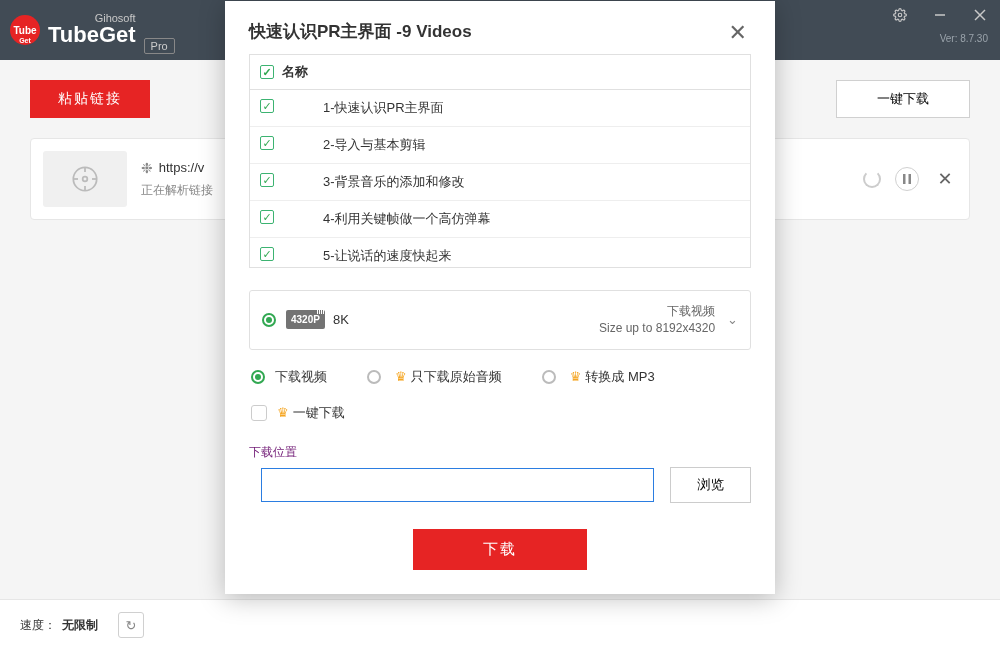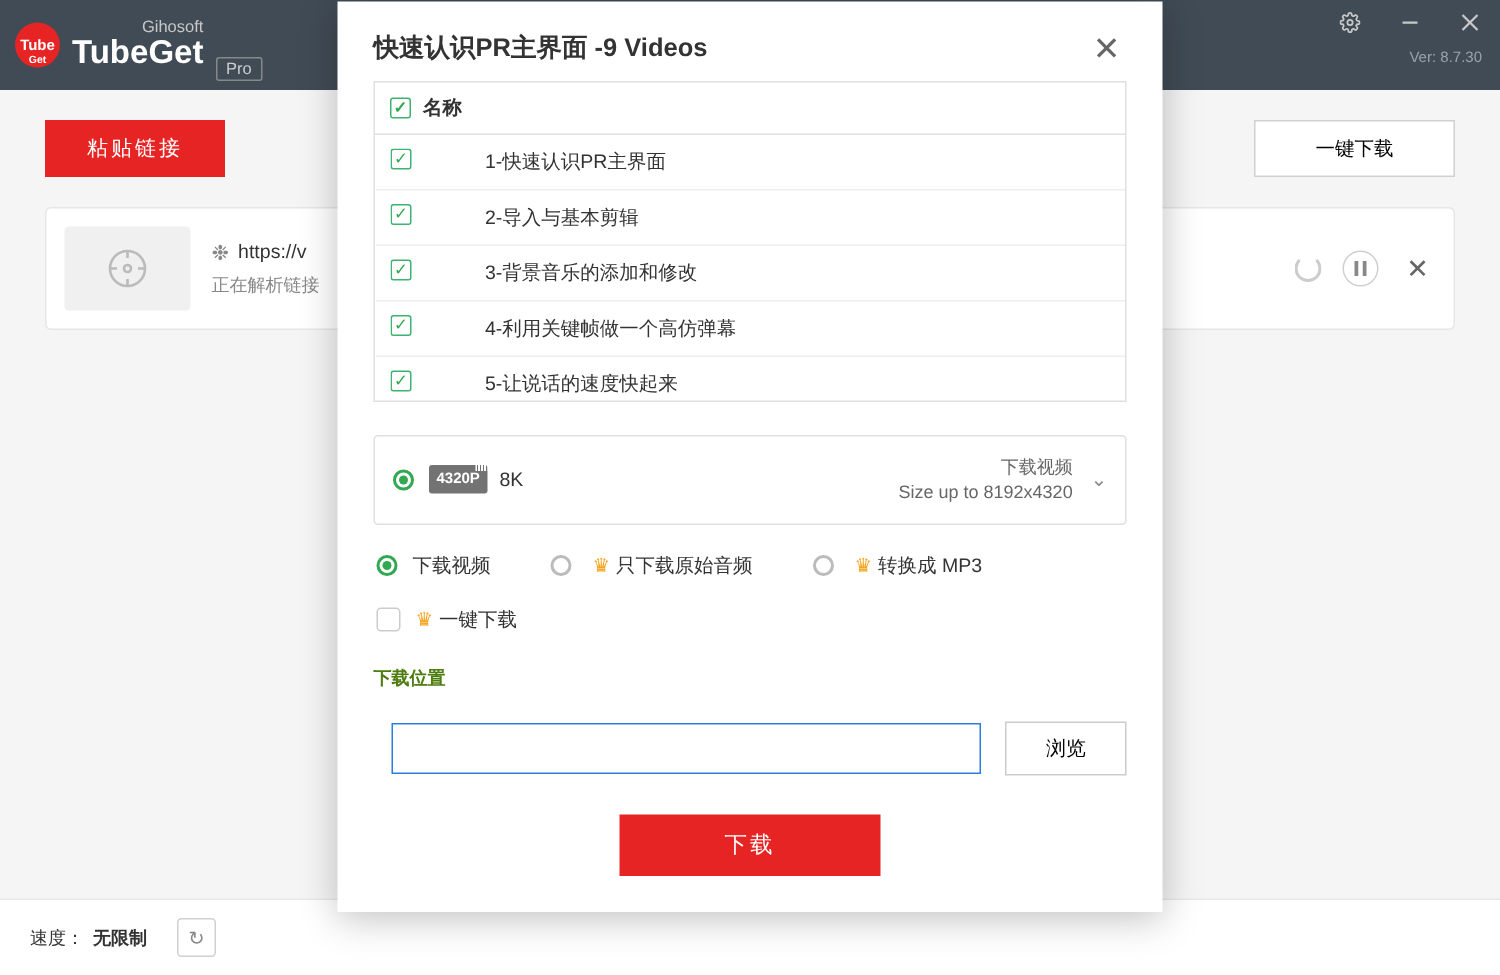--- a/index.html
+++ b/index.html
@@ -52,21 +52,21 @@
   .radio.off { border-color: #bbb; }
   .p-badge { background: #737373; color: #fff; font-size: 10px; font-weight: bold; padding: 4px 5px; border-radius: 2px; margin-right: 8px; position: relative; }
   .p-badge::before { content: ""; position: absolute; top: 0; right: 0; width: 8px; height: 4px; background: repeating-linear-gradient(90deg,#fff,#fff 1px,transparent 1px,transparent 2px); }
   .qual-meta { margin-left: auto; text-align: right; font-size: 12px; color: #666; line-height: 1.4; }
   .chevron { margin-left: 12px; color: #888; cursor: pointer; }
   .opts { display: flex; gap: 40px; margin: 18px 2px; }
   .opt { display: flex; align-items: center; font-size: 13px; }
   .crown { color: #f5a623; margin: 0 4px; font-size: 13px; }
   .sub-row { display: flex; align-items: center; margin: 4px 2px 22px; }
   .box { width: 16px; height: 16px; border: 1px solid #ccc; border-radius: 3px; margin-right: 6px; }
-  .loc-label { color: #4d7c0f; font-size: 12px; margin-bottom: 20px; font-weight: bold; }
+  .loc-label { color: #701a75; font-size: 12px; margin-bottom: 6px; }
   .loc-row { display: flex; gap: 16px; align-items: center; padding-left: 12px; }
   .loc-input { flex: 1; height: 34px; border: 1px solid #2b7de1; padding: 0 10px; font-size: 13px; }
   .browse { border: 1px solid #ccc; background: #fff; padding: 8px 26px; cursor: pointer; }
   .dl-btn { display: block; margin: 26px auto 0; background: #e62424; color: #fff; border: none; padding: 11px 70px; font-size: 15px; cursor: pointer; letter-spacing: 2px; }
   .film-ico { font-size: 14px; color: #888; margin-right: 6px; }
 </style>
 </head>
 <body>
 
 <div class="header">

